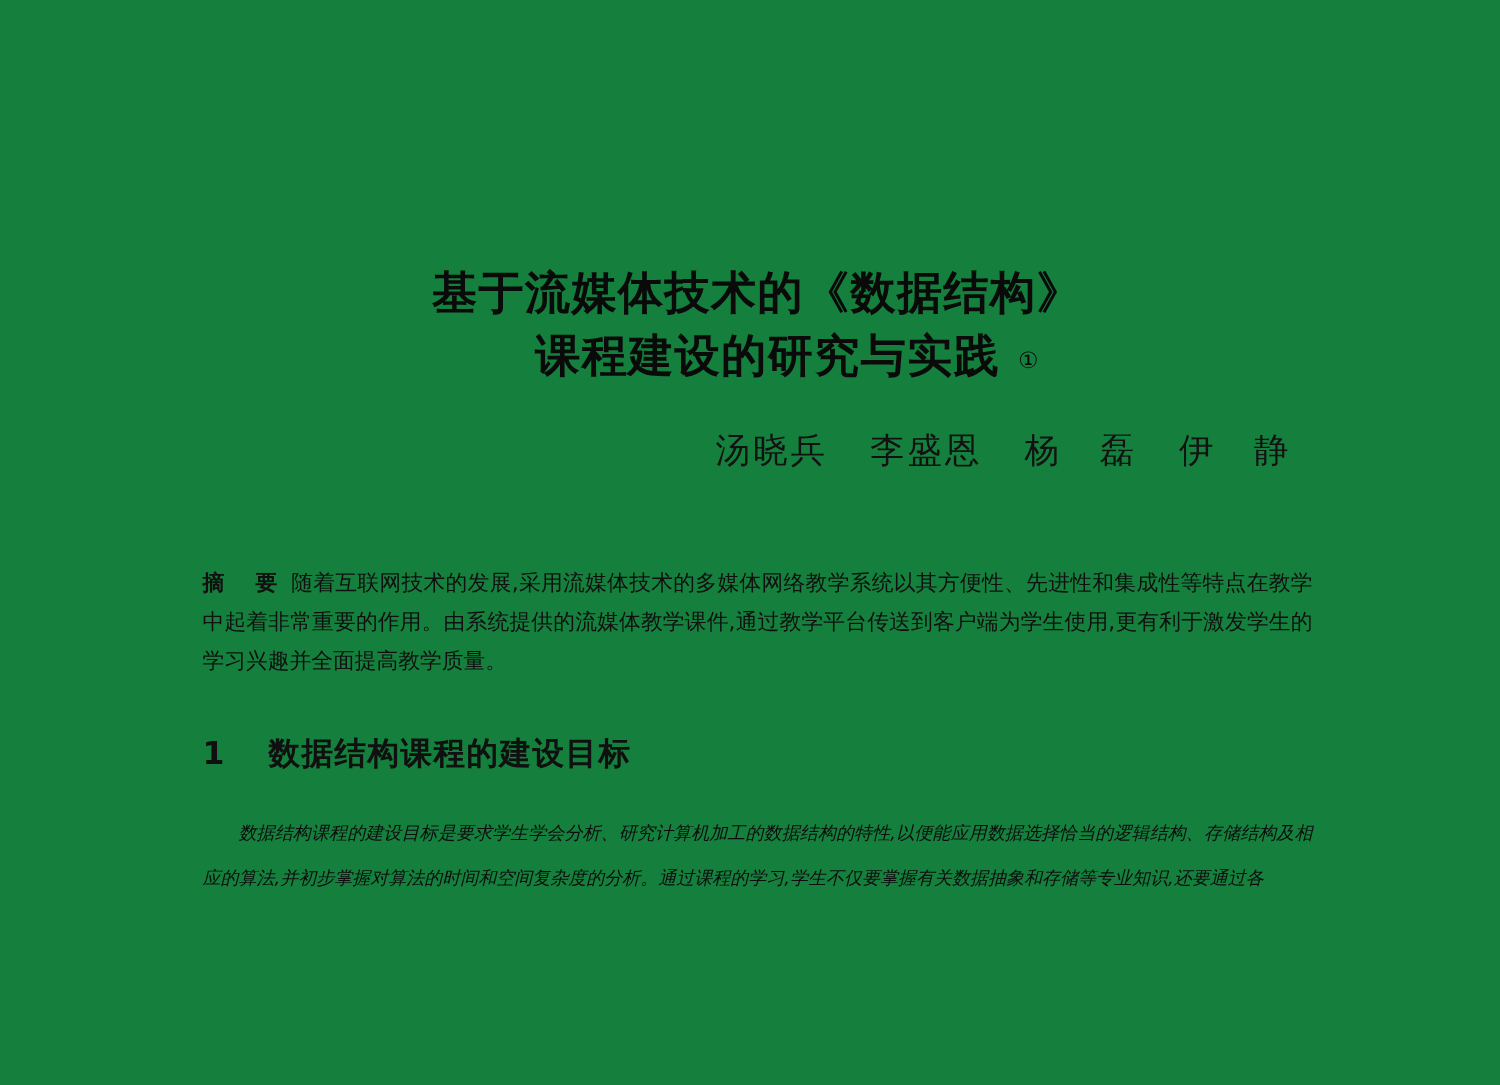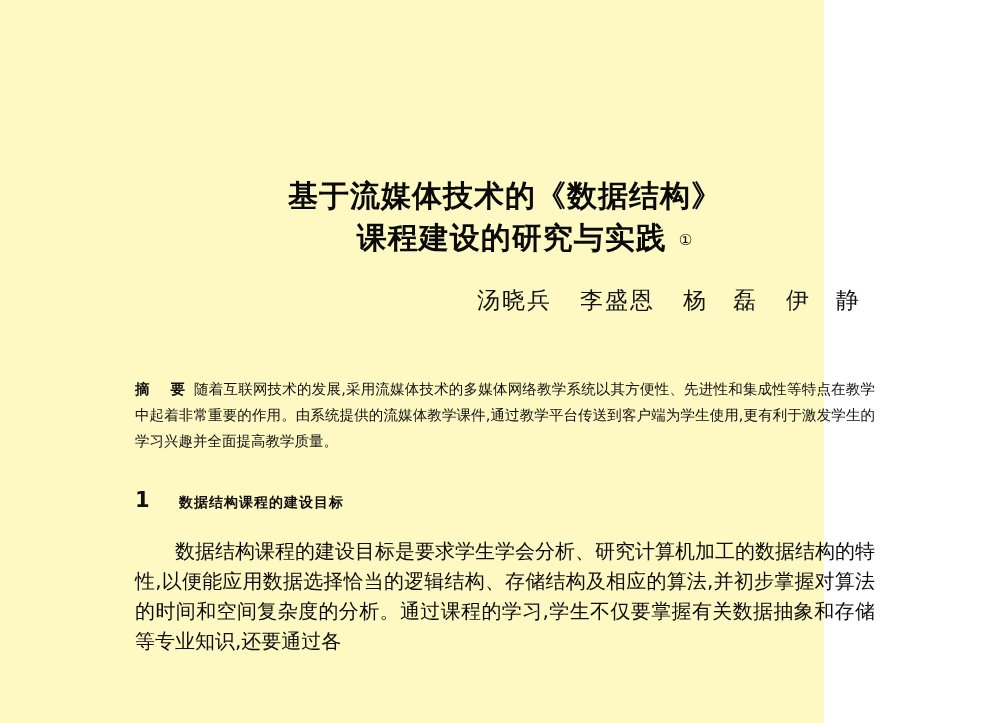--- a/index.html
+++ b/index.html
@@ -9,23 +9,23 @@
   }
   body {
     width: 1000px;
     height: 723px;
     overflow: hidden;
     font-family: "DejaVu Sans", "Liberation Sans", sans-serif;
     color: #101010;
   }
   .page {
     position: relative;
-    width: 824px;
+    width: 1000px;
     height: 723px;
-    background: #fef9c3;
+    background: #15803d;
     box-sizing: border-box;
   }
   .content {
     position: absolute;
     left: 135px;
     top: 0;
     width: 740px;
   }
 
   
@@ -106,33 +106,34 @@
     display: flex;
     align-items: baseline;
   }
   .section-num {
     font-size: 21px;
     font-weight: bold;
     width: 44px;
     flex: none;
   }
   .section-title {
-    font-size: 14px;
+    font-size: 21px;
     font-weight: bold;
     letter-spacing: 1px;
   }
 
   
   .body-para {
     margin-top: 24px;
-    font-size: 20px;
+    font-size: 12px;
     line-height: 30px;
     text-align: justify;
     text-indent: 2em;
     color: #0d0d0d;
+    font-style: italic;
   }
 </style>
 </head>
 <body>
 
 <div class="page">
   <div class="content">
 
     <div class="title-block">
       <div class="title-line">基于流媒体技术的《数据结构》</div>

